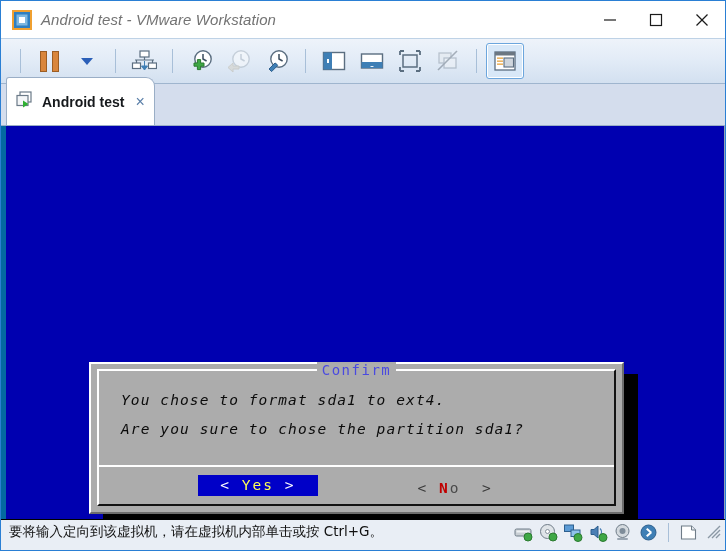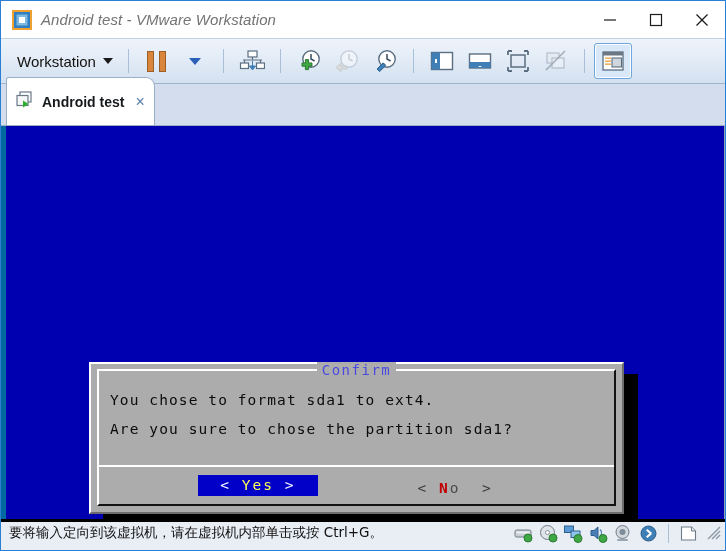--- a/index.html
+++ b/index.html
@@ -232,23 +232,24 @@
   .dlg-title {
     color: #4a4ae0;
     font-size: 14px;
     letter-spacing: 1.5px;
     background: #acacac;
     padding: 0 5px;
     white-space: nowrap;
   }
   .dlg-body {
     position: absolute;
-    left: 11px;
+    left: 22px;
     top: 20px;
     right: 14px;
+    font-style: italic;
   }
   .dlg-line {
     color: #0b0b0b;
     font-size: 14.5px;
     line-height: 19px;
     letter-spacing: 1.1px;
     white-space: pre;
   }
   .dlg-line.spacer { height: 10px; }
   .dlg-divider {
@@ -284,21 +285,21 @@
   .dlg-btn.selected .btn-label { color: #ffff55; }
   .dlg-btn.normal { color: #3a3a3a; margin-top: 6px; }
   .dlg-btn.normal .btn-hot { color: #c00000; font-weight: bold; }
   .dlg-btn.normal .btn-rest { color: #4a4a4a; }
 
   
   .statusbar {
     height: 18px;
     min-height: 31px;
     background: #e9eef5;
-    border-top: 3px solid #000000;
+    border-top: 1px solid #000000;
     display: flex;
     align-items: center;
     box-sizing: border-box;
     padding: 0 4px 6px 8px;
   }
   .status-text {
     font-size: 13.5px;
     color: #111111;
     white-space: nowrap;
     flex: 1 1 auto;
@@ -360,24 +361,20 @@
         <svg width="14" height="14" viewBox="0 0 14 14">
             <line x1="1.5" y1="1.5" x2="12.5" y2="12.5" stroke="#1b1b1b" stroke-width="1.2"></line>
             <line x1="12.5" y1="1.5" x2="1.5" y2="12.5" stroke="#1b1b1b" stroke-width="1.2"></line>
           </svg>
       </div>
     </div>
   </div>
 
   <div class="toolbar">
 
-    <div class="tb-menu">
-      <span>Workstation</span>
-      <span class="caret-dark"></span>
-    </div>
 
     <div class="tb-sep"></div>
 
     <div class="tb-btn">
       <span class="pause-icon">
           <i></i>
           <i></i>
         </span>
     </div>
     <div class="tb-btn">

